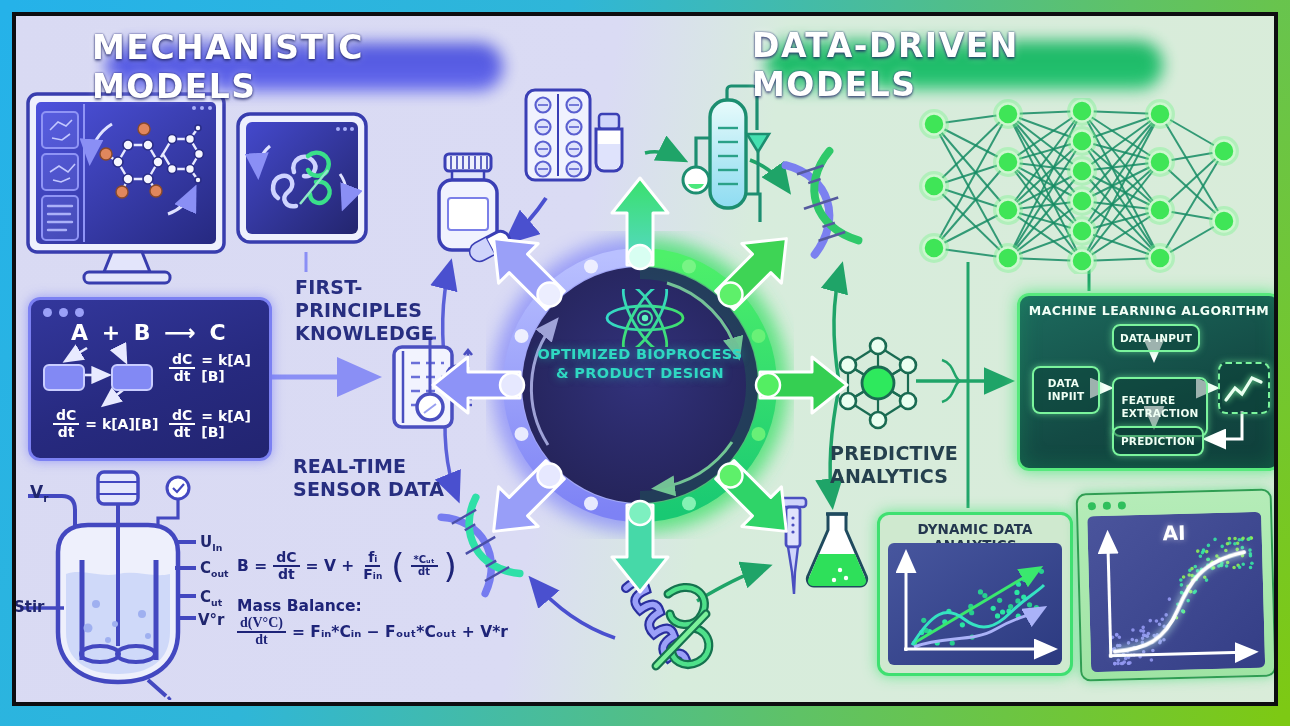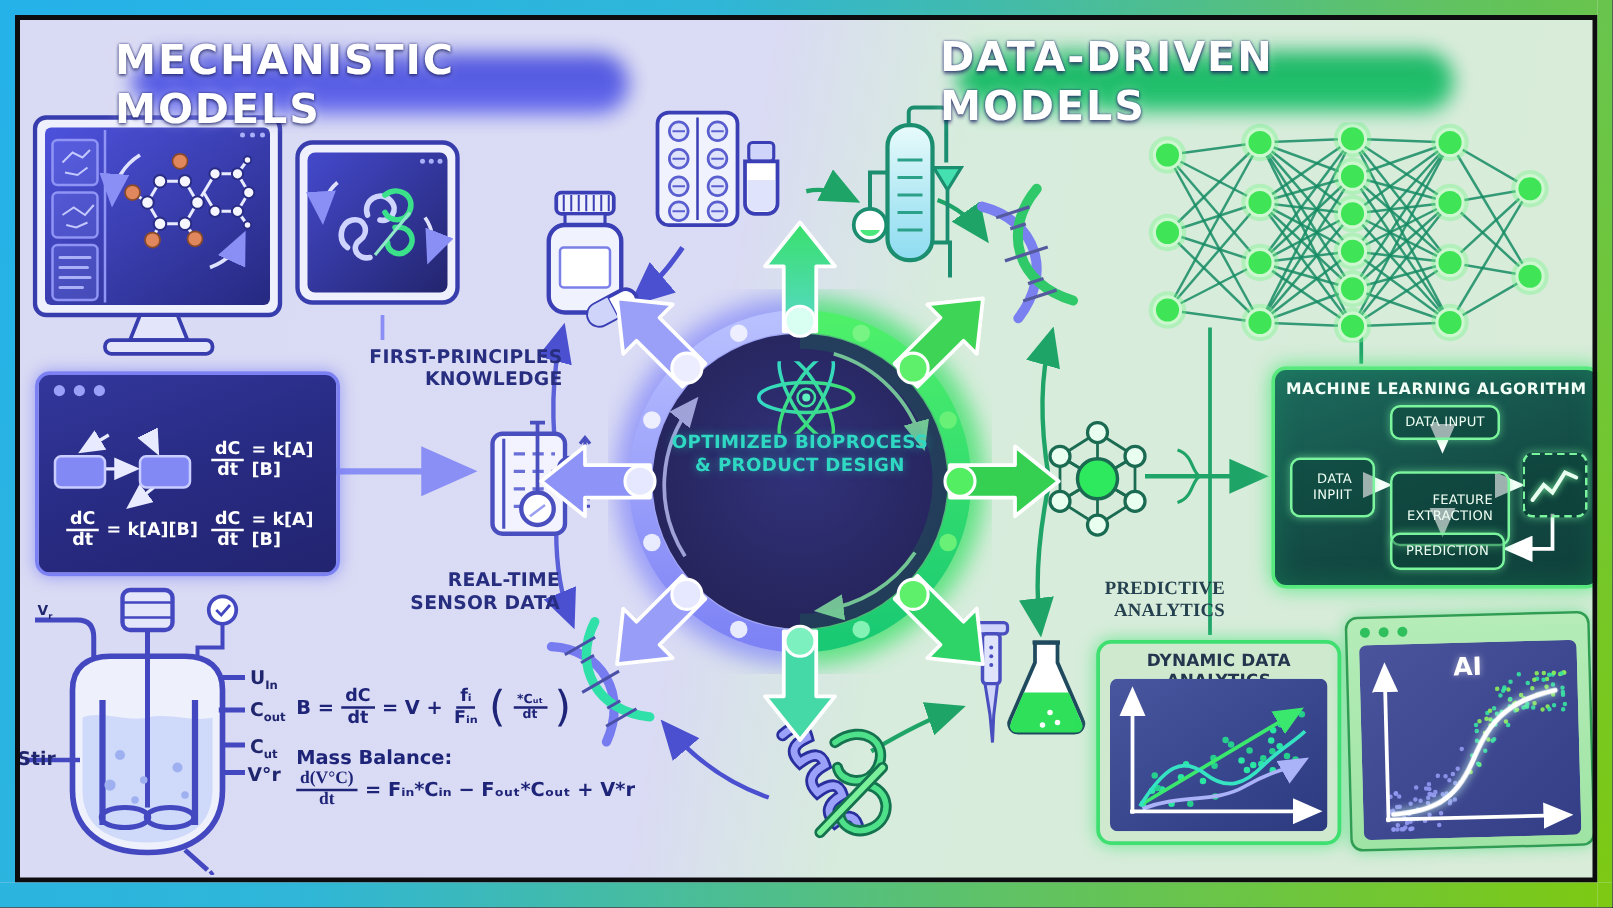--- a/index.html
+++ b/index.html
@@ -11,43 +11,43 @@
     border-width:12px 12px 20px 12px;z-index:60;
     border-image:linear-gradient(115deg,#25b2e9 0%,#2fb6d8 35%,#5fc266 70%,#7dc914 100%) 1;}
   .frame-line{position:absolute;left:12px;top:12px;right:12px;bottom:20px;
     border:4px solid #0d0d10;pointer-events:none;z-index:59;}
   .big-title{position:absolute;height:54px;display:flex;align-items:center;justify-content:center;z-index:6;}
   .big-title .glow{position:absolute;inset:3px 14px;border-radius:28px;filter:blur(8px);opacity:.95;}
   .bt-left .glow{background:linear-gradient(#474ddb,#5e63ee);}
   .bt-right .glow{background:linear-gradient(#12b45f,#1cc26c);}
   .bt-text{position:relative;font-size:33px;font-weight:800;color:#fff;letter-spacing:1.5px;
     text-shadow:0 2px 3px rgba(20,25,90,.6),0 0 2px rgba(25,30,110,.9),0 0 10px rgba(255,255,255,.35);}
-  .lbl{position:absolute;font-weight:700;font-size:15px;line-height:1.2;text-align:right;
+  .lbl{position:absolute;font-weight:700;font-size:19px;line-height:1.2;text-align:left;
     white-space:pre-line;z-index:7;letter-spacing:.2px;}
   .lbl.blue{color:#272e80;} .lbl.teal{color:#25404e;}
   .frac{display:inline-flex;flex-direction:column;align-items:center;line-height:1.05;vertical-align:middle;}
   .frac .n{padding:0 3px;border-bottom:2.5px solid currentColor;}
   .frac .d{padding:0 3px;}
   .eq{display:flex;align-items:center;gap:6px;font-weight:700;}
   .navy{color:#1e2478;}
   .sub{font-size:.62em;vertical-align:sub;font-weight:700;}
   .eq-panel{position:absolute;border:3px solid #7b80f2;border-radius:12px;
     background:linear-gradient(160deg,#33379c,#272a80 55%,#222470);
     box-shadow:0 0 12px rgba(110,115,245,.6);z-index:5;}
   .dots3{position:absolute;display:flex;gap:7px;}
   .dots3 i{width:9px;height:9px;border-radius:50%;background:#9aa0f8;display:block;}
   .rbox{position:absolute;background:#8289f4;border:2px solid #c9cdff;border-radius:6px;}
   .eqw{color:#fff;font-size:14px;}
   .mlb{position:absolute;border:3px solid #57e97d;border-radius:12px;
     background:linear-gradient(160deg,#1d6b5e,#134a44 60%,#0f3e3a);
     box-shadow:0 0 16px rgba(70,230,120,.85),inset 0 0 22px rgba(30,200,110,.25);z-index:6;}
   .ml-title{position:absolute;left:0;right:0;top:7px;text-align:center;color:#f2fff6;
     font-size:12.5px;font-weight:800;letter-spacing:.4px;}
-  .ml-node{position:absolute;border:2px solid #7bf59d;border-radius:8px;color:#effff4;font-weight:400;
-    font-size:10.5px;line-height:1.2;display:flex;align-items:center;justify-content:center;text-align:right;
+  .ml-node{position:absolute;border:2px solid #7bf59d;border-radius:8px;color:#effff4;font-weight:700;
+    font-size:10.5px;line-height:1.2;display:flex;align-items:center;justify-content:center;text-align:left;
     white-space:pre-line;background:rgba(10,62,52,.4);box-shadow:0 0 7px rgba(120,245,160,.55);letter-spacing:.2px;}
   .ml-node.dashed{border-style:dashed;}
   .dyn-box{position:absolute;border:3px solid #3fe071;border-radius:12px;background:#cfe9cf;
     box-shadow:0 0 14px rgba(70,230,120,.75);z-index:6;}
   .dyn-title{font-size:13.5px;font-weight:800;color:#23364e;text-align:center;padding-top:6px;letter-spacing:.1px;}
   .ai-win{position:absolute;border:2px solid #2f9e52;border-radius:10px;
     background:linear-gradient(#b5ecb8,#9fe4a4);box-shadow:0 0 12px rgba(70,220,120,.65);
     transform:rotate(-1.5deg);z-index:6;}
   .ai-dots{position:absolute;left:10px;top:7px;display:flex;gap:7px;}
   .ai-dots i{width:8px;height:8px;border-radius:50%;background:#2fbf5c;display:block;}
@@ -199,20 +199,21 @@
       </g>
     </svg>
   </div>
 
   <div class="eq-panel" style="left:28px;top:297px;width:238px;height:158px;">
     <div class="dots3" style="left:12px;top:8px;">
         <i></i>
         <i></i>
         <i></i>
       </div>
+    <div class="abs eqw" style="left:40px;top:20px;font-size:22px;font-weight:800;letter-spacing:3px;">A + B ⟶ C</div>
     <svg class="abs" style="left:0;top:0" width="238" height="158" viewBox="0 0 238 158">
       <defs>
           <marker id="mW" markerWidth="8" markerHeight="7" refX="6" refY="3.5" orient="auto">
             <path d="M0,0 L8,3.5 L0,7 z" fill="#e8eaff"></path>
           </marker>
         </defs>
       <g stroke="#e8eaff" stroke-width="2.6" fill="none">
         <path d="M56,48 L36,60" marker-end="url(#mW)"></path>
         <path d="M88,48 L94,60" marker-end="url(#mW)"></path>
         <path d="M52,75 L76,75" marker-end="url(#mW)"></path>
@@ -475,21 +476,21 @@
           <circle cx="248" cy="160" r="15" fill="rgba(120,245,140,.4)"></circle>
           <circle cx="248" cy="160" r="10.5" fill="#3fe557" stroke="#cdf7cf" stroke-width="2.5"></circle>
           <circle cx="312" cy="53" r="15" fill="rgba(120,245,140,.4)"></circle>
           <circle cx="312" cy="53" r="10.5" fill="#3fe557" stroke="#cdf7cf" stroke-width="2.5"></circle>
           <circle cx="312" cy="123" r="15" fill="rgba(120,245,140,.4)"></circle>
           <circle cx="312" cy="123" r="10.5" fill="#3fe557" stroke="#cdf7cf" stroke-width="2.5"></circle>
         </g>
       </svg>
   </div>
 
-  <div class="lbl teal" style="left:830px;top:462px;width:150px;font-family:Liberation Serif, serif;">PREDICTIVE
+  <div class="lbl teal" style="left:830px;top:442px;width:150px;">PREDICTIVE
 ANALYTICS</div>
 
   <div class="abs" style="left:836px;top:336px;z-index:5">
     <svg width="84" height="94" viewBox="0 0 84 94">
       <g stroke="#1a6b52" stroke-width="2.2">
         <line x1="42" y1="10" x2="12" y2="29"></line>
           <line x1="42" y1="10" x2="72" y2="29"></line>
         <line x1="12" y1="29" x2="12" y2="65"></line>
           <line x1="72" y1="29" x2="72" y2="65"></line>
         <line x1="12" y1="65" x2="42" y2="84"></line>
@@ -961,21 +962,21 @@
           <line x1="160" y1="74" x2="178" y2="74"></line>
           <line x1="157" y1="100" x2="178" y2="100"></line>
           <line x1="160" y1="128" x2="178" y2="128"></line>
           <line x1="160" y1="150" x2="178" y2="150"></line>
         </g>
       <line x1="2" y1="140" x2="46" y2="140" stroke="#4348c0" stroke-width="3.5"></line>
       <path d="M130,212 L148,228" stroke="#4348c0" stroke-width="4"></path>
       <path d="M150,229 l5,6" stroke="#4348c0" stroke-width="3" stroke-dasharray="4 4"></path>
     </svg>
   </div>
-  <div class="bio-lbl" style="left:30px;top:482px;font-size:11px;"><span>V</span><span class="sub">r</span></div>
+  <div class="bio-lbl" style="left:30px;top:482px;font-size:17px;"><span>V</span><span class="sub">r</span></div>
   <div class="bio-lbl" style="left:14px;top:598px;">Stir</div>
   <div class="bio-lbl" style="left:200px;top:533px;"><span>U</span><span class="sub">In</span></div>
   <div class="bio-lbl" style="left:200px;top:559px;"><span>C</span><span class="sub">out</span></div>
   <div class="bio-lbl" style="left:200px;top:588px;"><span>C</span><span class="sub">ut</span></div>
   <div class="bio-lbl" style="left:198px;top:611px;">V°r</div>
 
   <div class="eq navy abs" style="left:237px;top:546px;font-size:15.5px;z-index:5">
     <span>B =</span>
     <span class="frac" style="font-size:14px;">
         <span class="n">dC</span>

